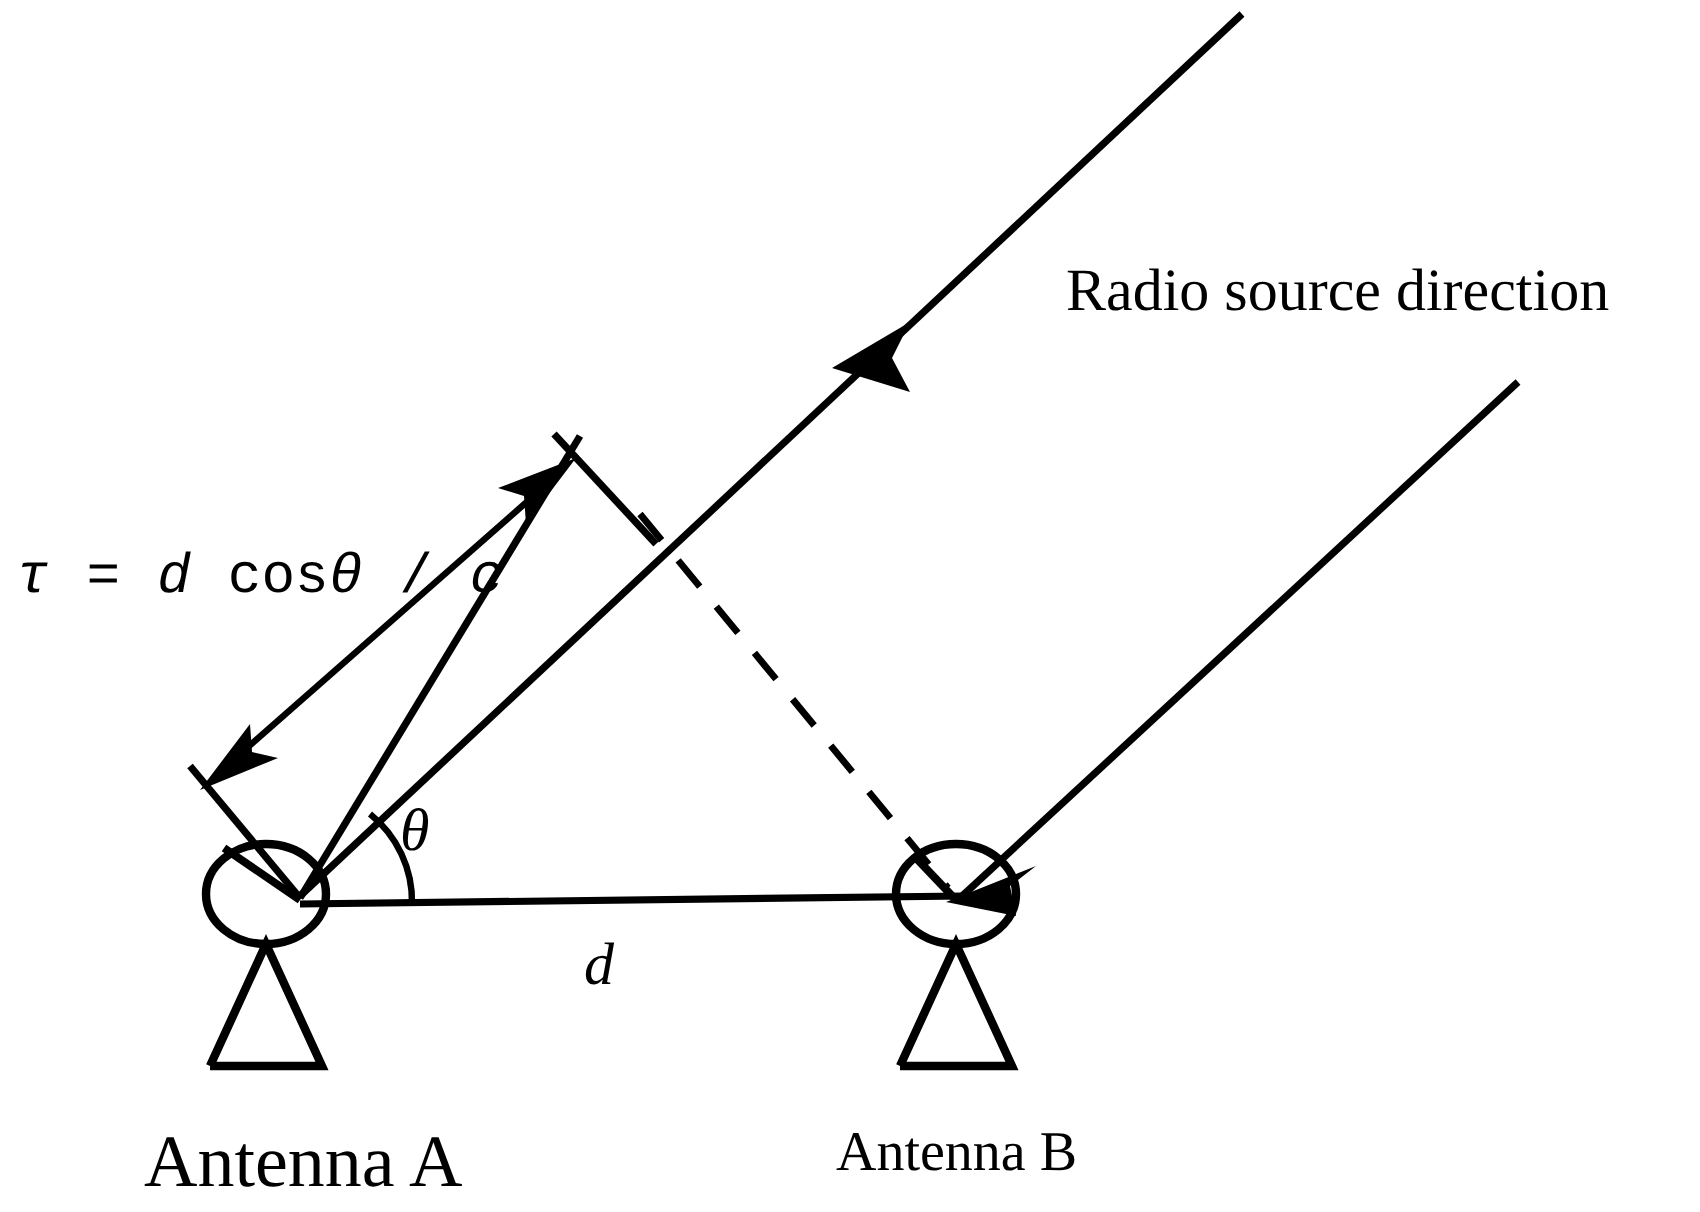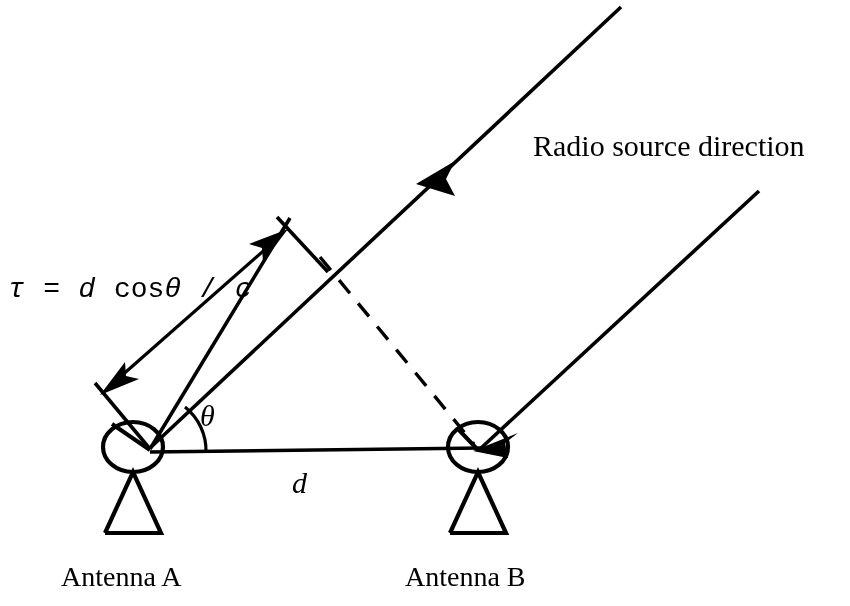--- a/index.html
+++ b/index.html
@@ -49,26 +49,26 @@
     color: #000000;
     font-family: "Liberation Serif", "DejaVu Serif", serif;
     line-height: 1;
   }
   #label-radio-source {
     left: 533px;
     top: 131px;
     font-size: 30px;
   }
   #label-antenna-a {
-    left: 61px;
+    left: 72px;
     top: 563px;
-    font-size: 28px;
+    font-size: 37px;
   }
   #label-antenna-b {
-    left: 405px;
+    left: 418px;
     top: 563px;
     font-size: 28px;
   }
   #label-d {
     left: 292px;
     top: 468px;
     font-size: 30px;
     font-style: italic;
   }
   #label-theta {

